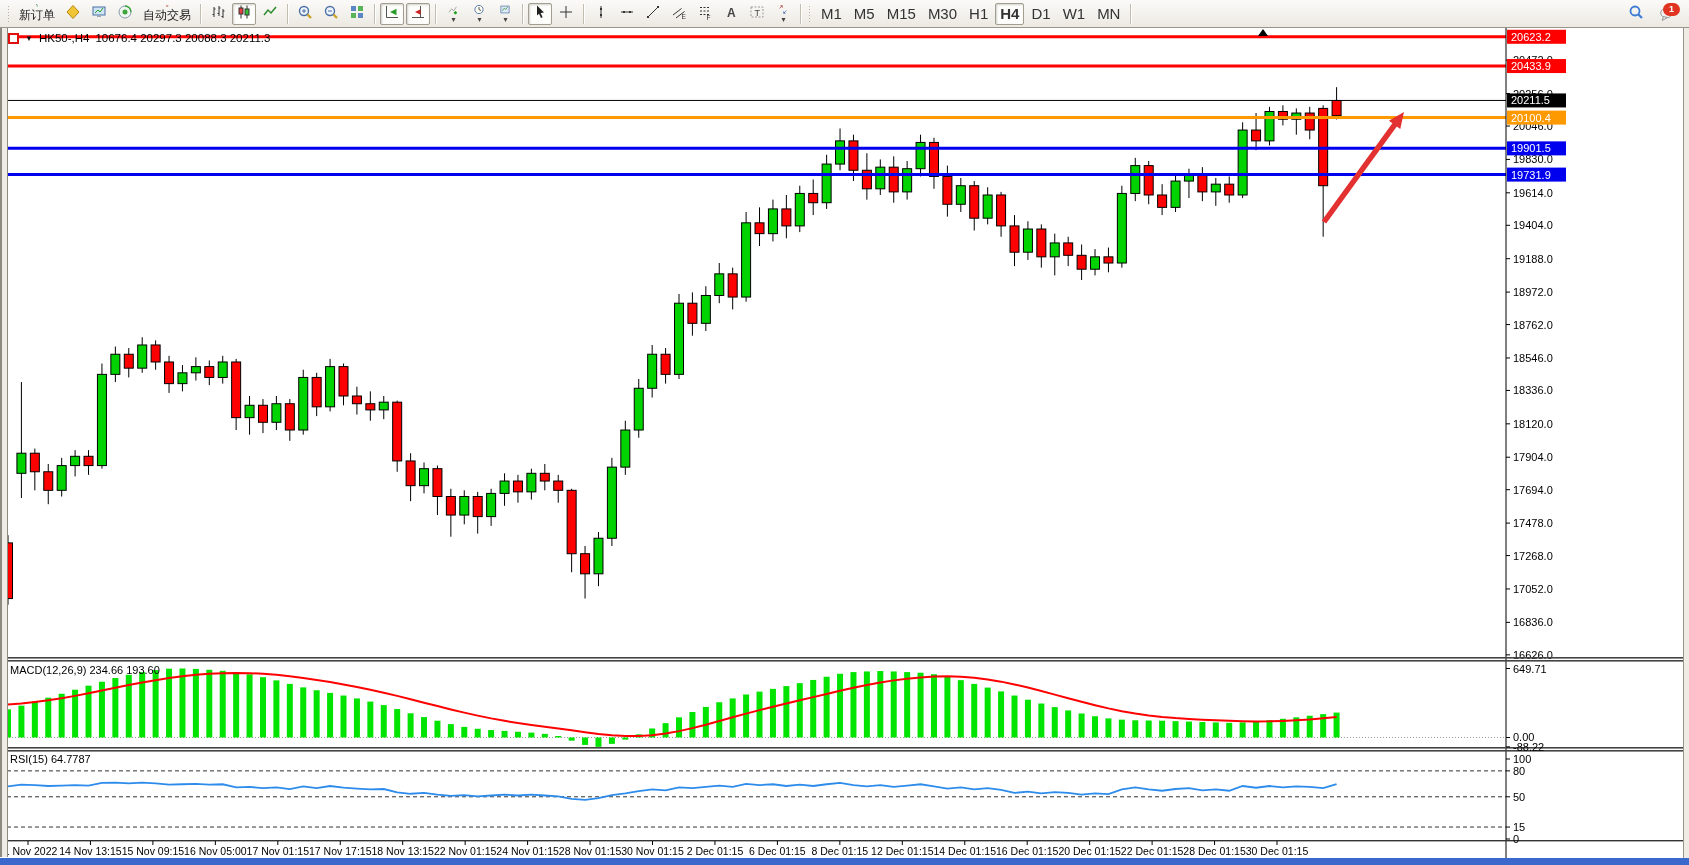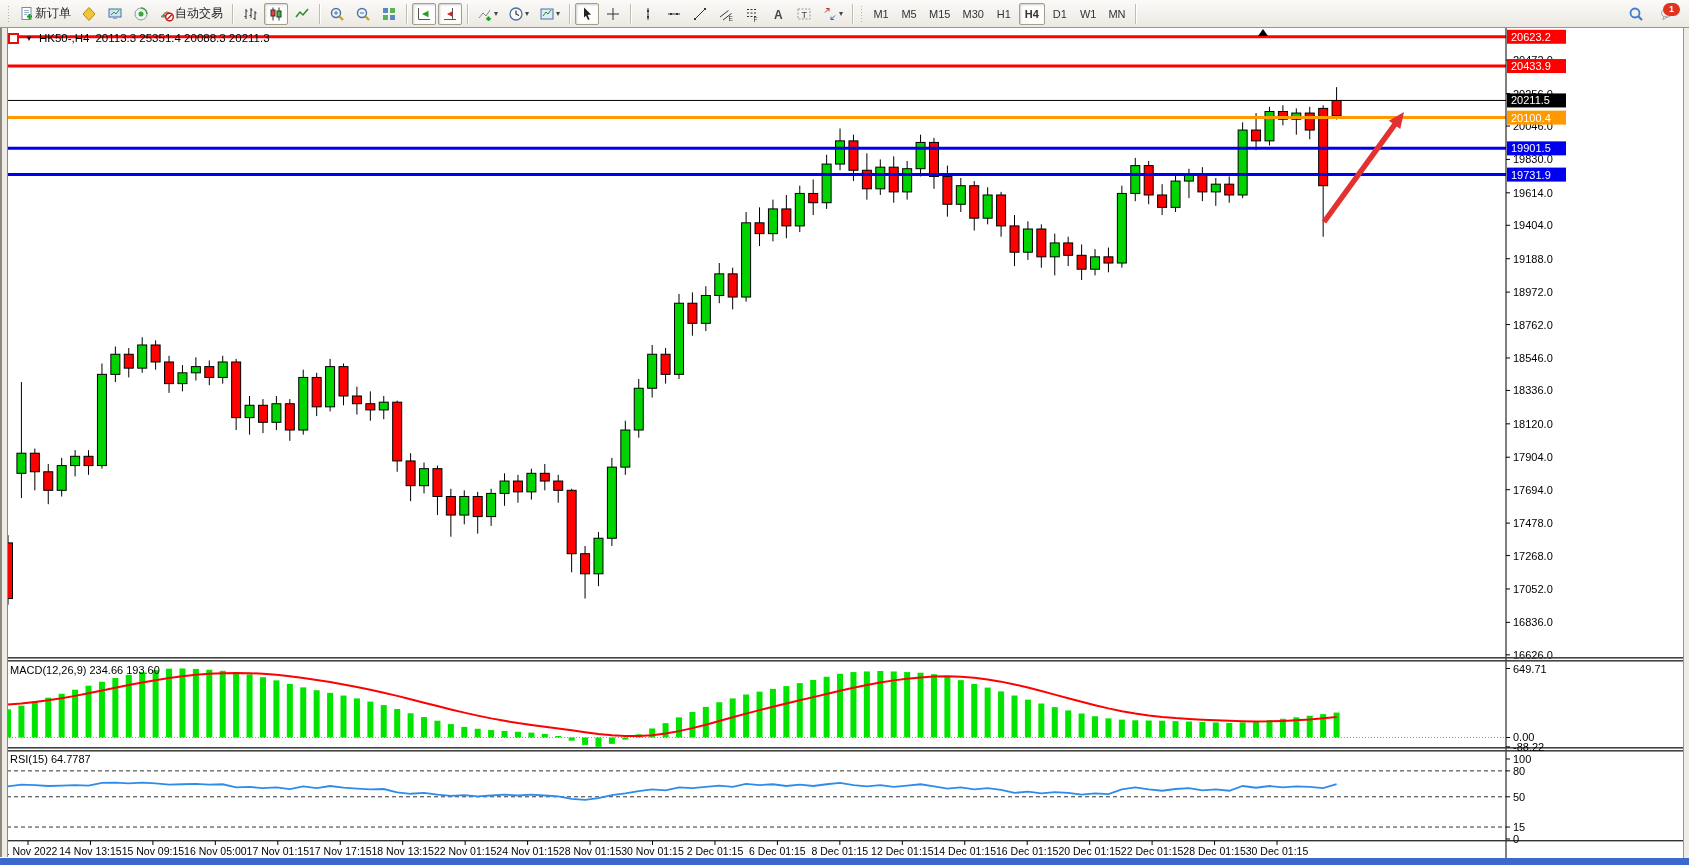--- a/index.html
+++ b/index.html
@@ -9,27 +9,27 @@
   .toolbar{position:absolute;left:0;top:0;width:1689px;height:28px;
            background:linear-gradient(#fbfaf8,#ece9e2);border-bottom:1px solid #9a958a;
            display:flex;align-items:center;padding:0 4px;box-sizing:border-box;z-index:30;}
   .tb-grip{width:4px;height:18px;margin:0 3px;
            background-image:radial-gradient(#b5b1a6 35%,transparent 36%);
            background-size:3px 3px;}
   .tb-sep{width:1px;height:20px;background:#c2bdb1;box-shadow:1px 0 0 #fff;margin:0 4px;flex:none;}
   .tb-group{display:flex;align-items:center;flex:none;}
   .tb-btn{display:flex;align-items:center;gap:0;height:22px;padding:0 3px;margin:0 1px;
           border:1px solid transparent;background:transparent;font-size:12px;color:#1c1c1c;
-          font-family:"Liberation Sans",sans-serif;cursor:default;border-radius:2px;}
+          font-family:"Liberation Sans",sans-serif;cursor:default;border-radius:2px;flex-direction:column;}
   .tb-btn.active{background:#fdfdfb;border:1px solid #a39e90;
                  box-shadow:inset 1px 1px 2px rgba(0,0,0,.18);}
   .tb-btn svg{display:block;}
   .tb-caret{font-size:8px;color:#444;margin-left:1px;}
   .tf-btn{height:22px;min-width:26px;padding:0 4px;margin:0 1px;border:1px solid transparent;
-          background:transparent;font-size:11px;color:#333;font-family:"Liberation Sans",sans-serif;
+          background:transparent;font-size:15px;color:#333;font-family:"Liberation Sans",sans-serif;
           border-radius:2px;}
   .tf-btn.active{background:#fdfdfb;border:1px solid #a39e90;
                  box-shadow:inset 1px 1px 2px rgba(0,0,0,.18);font-weight:bold;}
   .tb-right{margin-left:auto;display:flex;align-items:center;gap:6px;padding-right:6px;}
   .chat-wrap{position:relative;width:22px;height:22px;display:flex;align-items:center;justify-content:center;}
   .chat-badge{position:absolute;right:-3px;top:-1px;min-width:13px;height:13px;border-radius:8px;
               background:#e03420;color:#fff;font-size:9px;line-height:13px;text-align:center;
               padding:0 2px;font-weight:bold;}
   
   .chart-area{position:absolute;left:0;top:28px;width:1689px;height:830px;}
@@ -723,20 +723,20 @@
           <line x1="1277" y1="841" x2="1277" y2="845" stroke="#000"></line>
           <text x="1277" y="855" font-size="10.5" fill="#000" font-family="&quot;Liberation Sans&quot;,sans-serif" text-anchor="middle">30 Dec 01:15</text>
         </g>
       </svg>
   </div>
 
   <div class="header-line">
     <span class="hdr-sq"></span>
     <span class="hdr-tri">▼</span>
     <span>HK50-,H4</span>
-    <span>20113.3 25351.4 20088.3 20211.3</span>
+    <span>10676.4 20297.3 20088.3 20211.3</span>
   </div>
 
   <div class="left-splitter"></div>
   <div class="right-border"></div>
   <div class="right-margin"></div>
   <div class="bottom-strip"></div>
 </div>
 
 </body></html>

